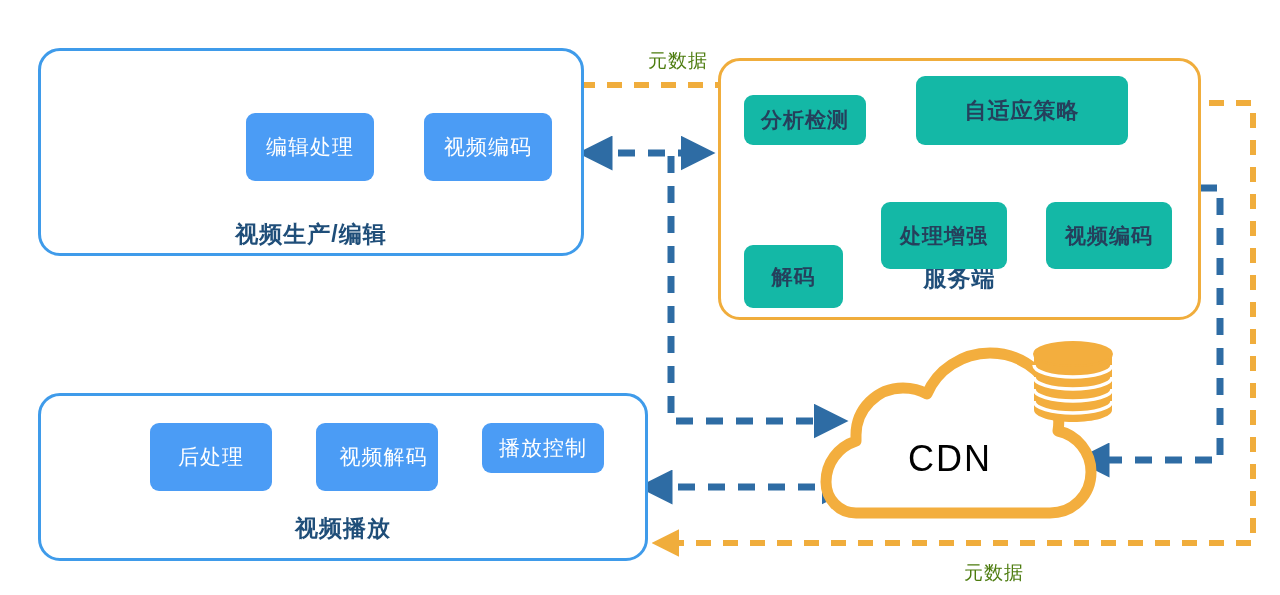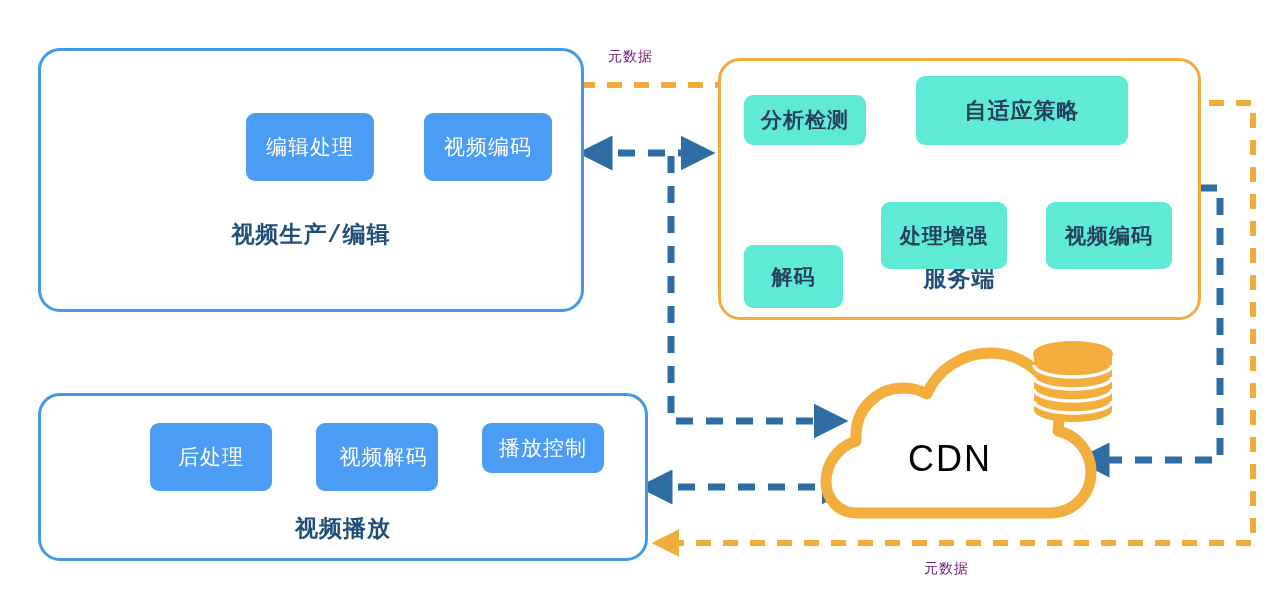--- a/index.html
+++ b/index.html
@@ -38,33 +38,34 @@
     border-radius:9px;
     color:#ffffff;
     font-size:21px;
     font-weight:500;
     letter-spacing:1px;
     background:#4b9cf5;
     box-sizing:border-box;
     white-space:nowrap;
   }
   .node.orange{
-    background:#5eead4;
+    background:#14b8a6;
     color:#25405c;
     font-weight:600;
   }
 
   
   .meta-label{
     position:absolute;
-    font-size:14px;
-    color:#701a75;
+    font-size:19px;
+    color:#4d7c0f;
     font-weight:500;
     letter-spacing:1px;
     white-space:nowrap;
+    margin-left:40px;
   }
   .cdn-label{
     position:absolute;
     font-size:36px;
     color:#000000;
     letter-spacing:2px;
     font-weight:400;
     white-space:nowrap;
   }
 </style>
@@ -235,21 +236,21 @@
       <g stroke="#ffffff" stroke-width="3.5" fill="none">
         <path d="M1034,365 C1034,372 1052,377 1073,377 C1094,377 1112,372 1112,365"></path>
         <path d="M1034,377 C1034,384 1052,389 1073,389 C1094,389 1112,384 1112,377"></path>
         <path d="M1034,389 C1034,396 1052,401 1073,401 C1094,401 1112,396 1112,389"></path>
         <path d="M1034,401 C1034,408 1052,413 1073,413 C1094,413 1112,408 1112,401"></path>
       </g>
       <ellipse cx="1073" cy="354" rx="39" ry="12" fill="none" stroke="#f3ae3e" stroke-width="2"></ellipse>
     </g>
   </svg>
 
-  <div class="group-box" style="left:38px;top:48px;width:546px;height:264px;font-family:Liberation Mono, monospace;">
+  <div class="group-box" style="left:38px;top:48px;width:546px;height:208px;">
     <div class="group-title" style="top:168px;">视频生产/编辑</div>
   </div>
   <div class="node" style="left:246px;top:113px;width:128px;height:68px;">编辑处理</div>
   <div class="node" style="left:424px;top:113px;width:128px;height:68px;">视频编码</div>
 
   <div class="group-box orange" style="left:718px;top:58px;width:483px;height:262px;">
     <div class="group-title" style="top:202px;">服务端</div>
   </div>
   <div class="node orange" style="left:744px;top:95px;width:122px;height:50px;">分析检测</div>
   <div class="node orange" style="left:916px;top:76px;width:212px;height:69px;font-size:22px;">自适应策略</div>

